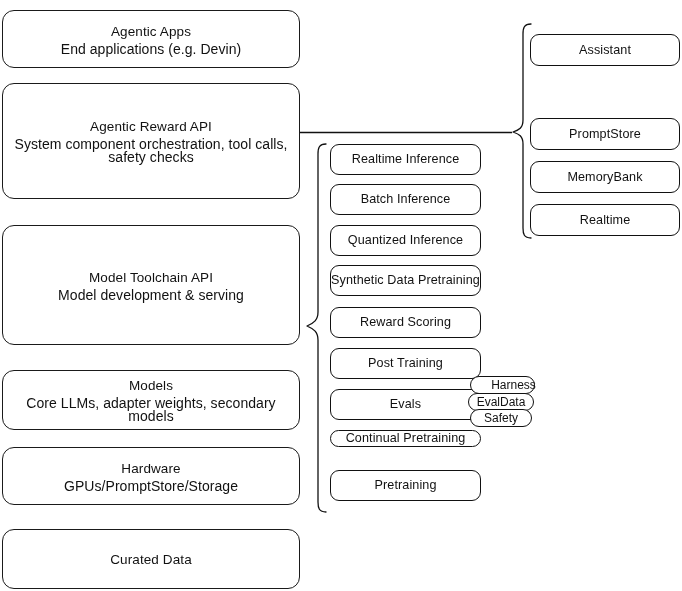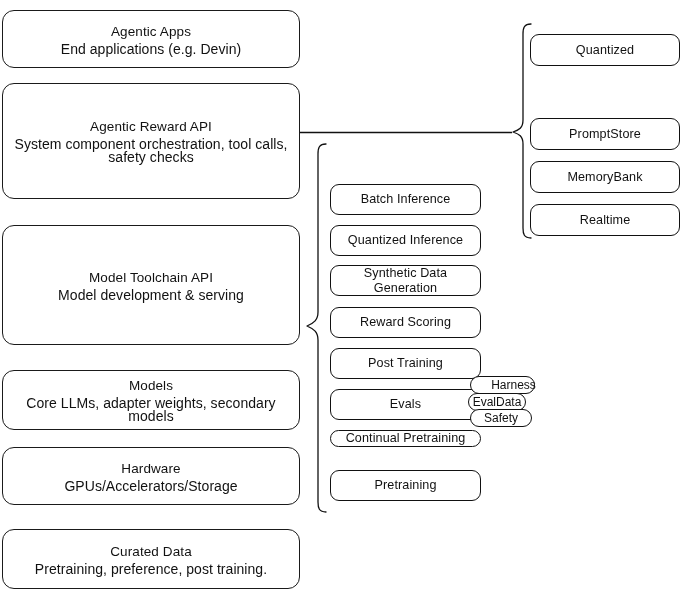--- a/index.html
+++ b/index.html
@@ -94,26 +94,25 @@
     <div class="subtitle">Model development &amp; serving</div>
   </div>
 
   <div class="box layer-box" style="left:2px; top:370px; width:298px; height:60px;">
     <div class="title">Models</div>
     <div class="subtitle">Core LLMs, adapter weights, secondary models</div>
   </div>
 
   <div class="box layer-box" style="left:2px; top:447px; width:298px; height:58px;">
     <div class="title">Hardware</div>
-    <div class="subtitle">GPUs/Accelerators/Storage</div>
+    <div class="subtitle">GPUs/PromptStore/Storage</div>
   </div>
 
   <div class="box layer-box" style="left:2px; top:529px; width:298px; height:60px;">
     <div class="title">Curated Data</div>
-    <div class="subtitle">Pretraining, preference, post training.</div>
   </div>
 
   <div class="connector" style="left:300px; top:126px; width:214px; height:14px;">
     <svg width="214" height="14" viewBox="0 0 214 14">
       <path d="M0,6.5 L212,6.5" fill="none" stroke="#111111" stroke-width="1.3"></path>
     </svg>
   </div>
 
   <div class="connector" style="left:505px; top:20px; width:30px; height:222px;">
     <svg width="30" height="222" viewBox="0 0 30 222">
@@ -121,21 +120,21 @@
                C19,4 18,8 18,14
                L18,100
                C18,108 14,110 8,112
                C14,114 18,116 18,124
                L18,208
                C18,214 19,218 26,218" fill="none" stroke="#111111" stroke-width="1.3" stroke-linecap="round" stroke-linejoin="round"></path>
     </svg>
   </div>
 
   <div class="box item-box" style="left:530px; top:34px; width:150px; height:32px;">
-    <div class="title">Quantized</div>
+    <div class="title">Assistant</div>
   </div>
   <div class="box item-box" style="left:530px; top:118px; width:150px; height:32px;">
     <div class="title">PromptStore</div>
   </div>
   <div class="box item-box" style="left:530px; top:161px; width:150px; height:32px;">
     <div class="title">MemoryBank</div>
   </div>
   <div class="box item-box" style="left:530px; top:204px; width:150px; height:32px;">
     <div class="title">Realtime</div>
   </div>
@@ -145,48 +144,51 @@
       <path d="M26,4
                C19,4 18,8 18,14
                L18,172
                C18,180 14,183 7,186
                C14,189 18,192 18,200
                L18,362
                C18,368 19,372 26,372" fill="none" stroke="#111111" stroke-width="1.3" stroke-linecap="round" stroke-linejoin="round"></path>
     </svg>
   </div>
 
+  <div class="box item-box" style="left:330px; top:144px; width:151px; height:31px;">
+    <div class="title">Realtime Inference</div>
+  </div>
   <div class="box item-box" style="left:330px; top:184px; width:151px; height:31px;">
     <div class="title">Batch Inference</div>
   </div>
   <div class="box item-box" style="left:330px; top:225px; width:151px; height:31px;">
     <div class="title">Quantized Inference</div>
   </div>
   <div class="box item-box" style="left:330px; top:265px; width:151px; height:31px;">
-    <div class="title">Synthetic Data Generation</div>
+    <div class="title">Synthetic Data Pretraining</div>
   </div>
   <div class="box item-box" style="left:330px; top:307px; width:151px; height:31px;">
     <div class="title">Reward Scoring</div>
   </div>
   <div class="box item-box" style="left:330px; top:348px; width:151px; height:31px;">
     <div class="title">Post Training</div>
   </div>
   <div class="box item-box" style="left:330px; top:389px; width:151px; height:31px;">
     <div class="title">Evals</div>
   </div>
   <div class="box item-box" style="left:330px; top:430px; width:151px; height:17px;">
     <div class="title">Continual Pretraining</div>
   </div>
   <div class="box item-box" style="left:330px; top:470px; width:151px; height:31px;">
     <div class="title">Pretraining</div>
   </div>
 
   <div class="pill" style="left:470px; top:376px; width:65px; height:18px;padding-left:22px;">
     <span>Harness</span>
   </div>
-  <div class="pill" style="left:468px; top:393px; width:58px; height:18px;">
+  <div class="pill" style="left:468px; top:393px; width:66px; height:18px;">
     <span>EvalData</span>
   </div>
   <div class="pill" style="left:470px; top:409px; width:62px; height:18px;">
     <span>Safety</span>
   </div>
 
 </div>
 
 </body></html>

